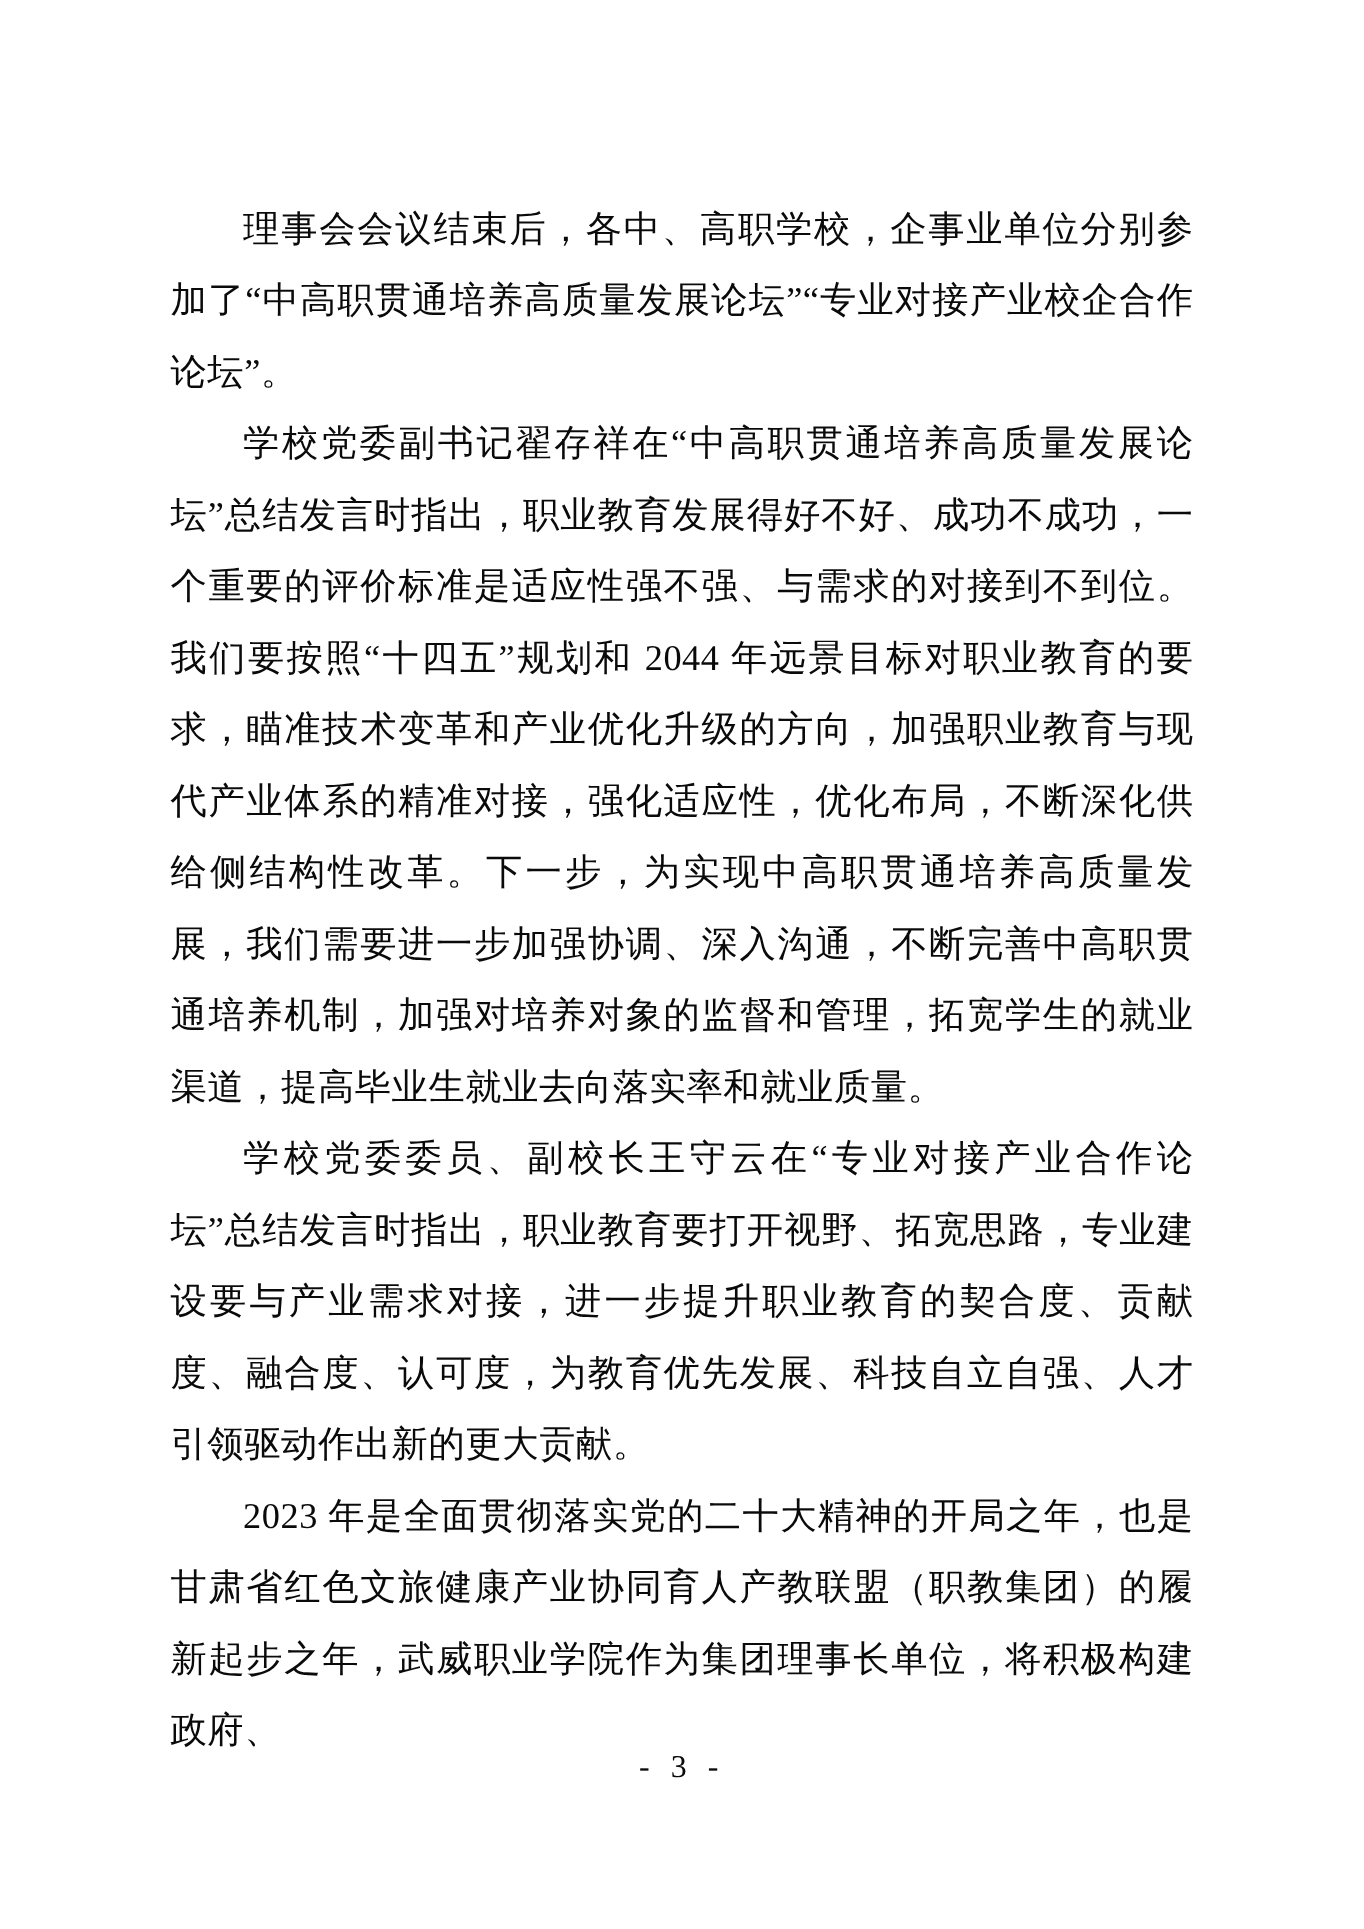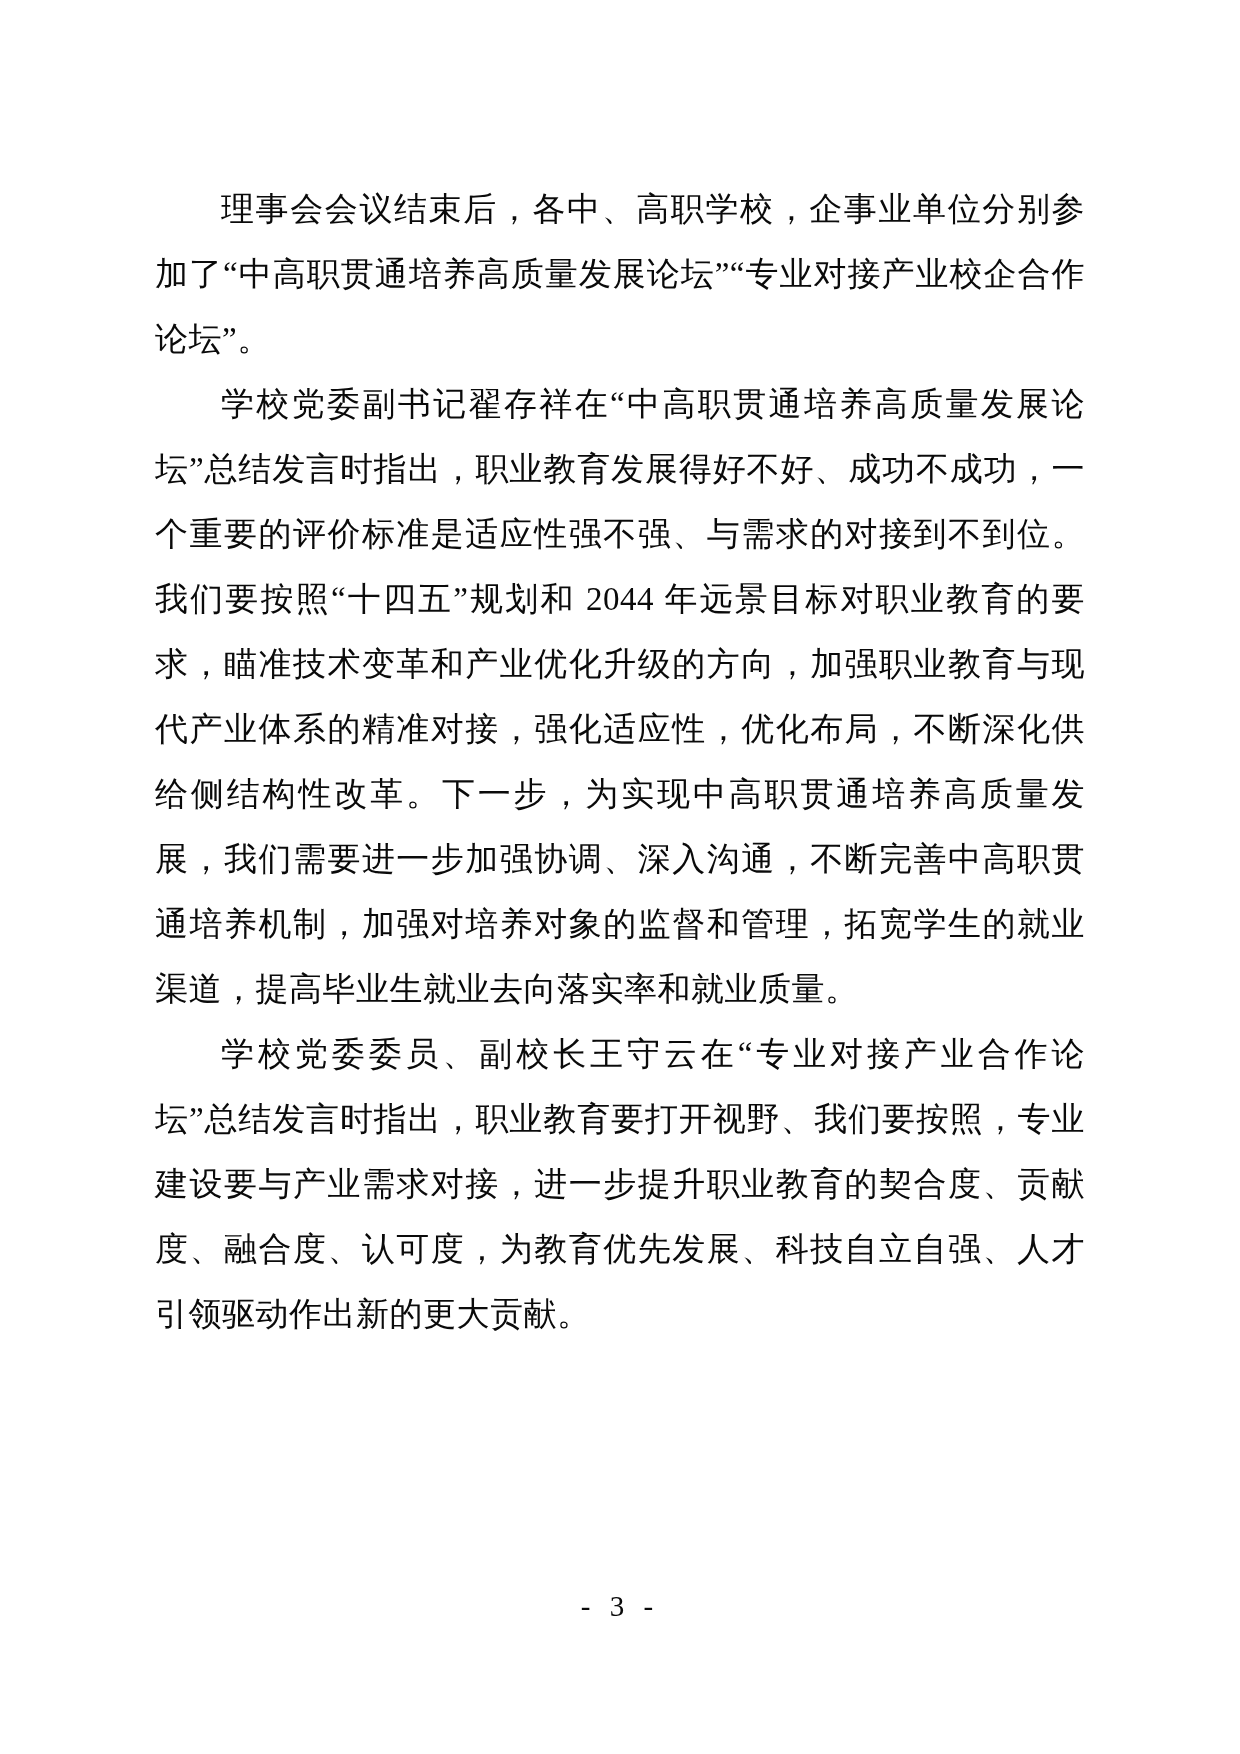--- a/index.html
+++ b/index.html
@@ -46,18 +46,19 @@
     color: #0a0a0a;
   }
 </style>
 </head>
 <body>
 
 <div class="page">
   <div class="content">
     <p class="para">理事会会议结束后，各中、高职学校，企事业单位分别参加了“中高职贯通培养高质量发展论坛”“专业对接产业校企合作论坛”。</p>
     <p class="para">学校党委副书记翟存祥在“中高职贯通培养高质量发展论坛”总结发言时指出，职业教育发展得好不好、成功不成功，一个重要的评价标准是适应性强不强、与需求的对接到不到位。我们要按照“十四五”规划和 2044 年远景目标对职业教育的要求，瞄准技术变革和产业优化升级的方向，加强职业教育与现代产业体系的精准对接，强化适应性，优化布局，不断深化供给侧结构性改革。下一步，为实现中高职贯通培养高质量发展，我们需要进一步加强协调、深入沟通，不断完善中高职贯通培养机制，加强对培养对象的监督和管理，拓宽学生的就业渠道，提高毕业生就业去向落实率和就业质量。</p>
-    <p class="para">学校党委委员、副校长王守云在“专业对接产业合作论坛”总结发言时指出，职业教育要打开视野、我们要按照，专业建设要与产业需求对接，进一步提升职业教育的契合度、贡献度、融合度、认可度，为教育优先发展、科技自立自强、人才引领驱动作出新的更大贡献。</p>
+    <p class="para">学校党委委员、副校长王守云在“专业对接产业合作论坛”总结发言时指出，职业教育要打开视野、拓宽思路，专业建设要与产业需求对接，进一步提升职业教育的契合度、贡献度、融合度、认可度，为教育优先发展、科技自立自强、人才引领驱动作出新的更大贡献。</p>
+    <p class="para">2023 年是全面贯彻落实党的二十大精神的开局之年，也是甘肃省红色文旅健康产业协同育人产教联盟（职教集团）的履新起步之年，武威职业学院作为集团理事长单位，将积极构建政府、</p>
   </div>
   <div class="footer">
     <span class="page-number">- 3 -</span>
   </div>
 </div>
 
 </body></html>

